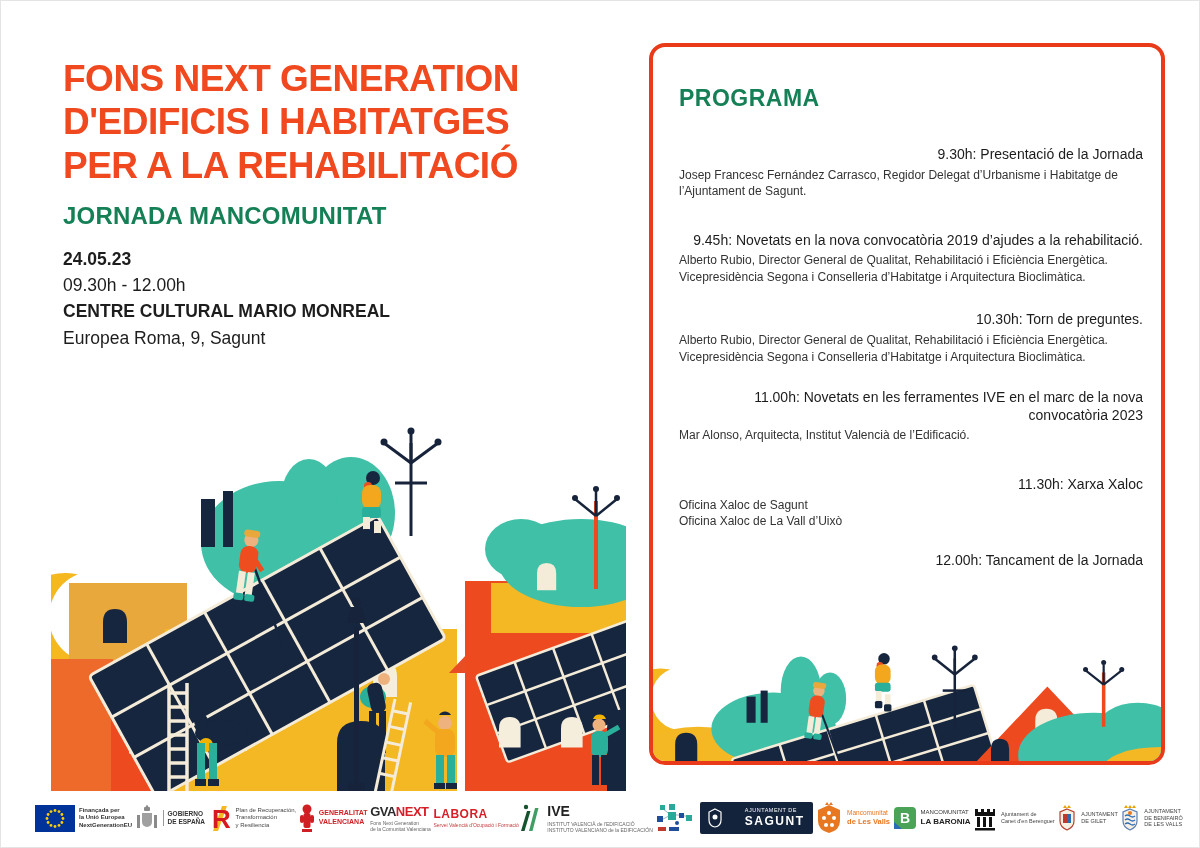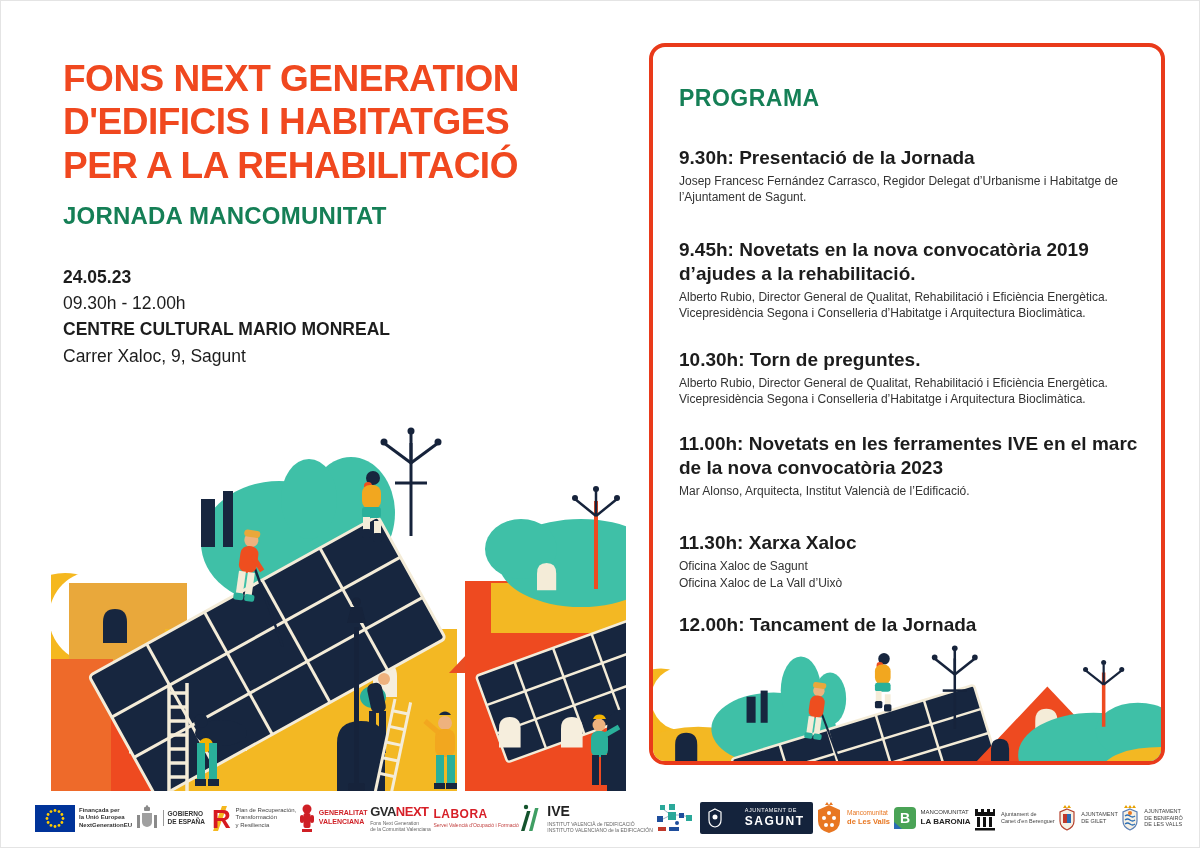--- a/index.html
+++ b/index.html
@@ -3,29 +3,29 @@
 <meta charset="utf-8">
 <style>
   html,body{margin:0;padding:0;background:#fff;}
   body{font-family:"Liberation Sans",sans-serif;-webkit-font-smoothing:antialiased;}
   .poster{position:relative;width:1200px;height:848px;background:#ffffff;border:1px solid #e4e4e4;box-sizing:border-box;overflow:hidden;}
 
   
   .left-col{position:absolute;left:62px;top:56px;width:566px;}
   .title{font-size:37px;font-weight:bold;line-height:1.17;letter-spacing:-0.5px;color:#f0481f;}
   .subtitle{margin-top:15px;font-size:24px;font-weight:bold;color:#157f56;letter-spacing:0.2px;}
-  .info{margin-top:34px;font-size:17.5px;line-height:1.5;color:#1d1d1d;}
+  .info{margin-top:16px;font-size:17.5px;line-height:1.5;color:#1d1d1d;}
   .info .b{font-weight:bold;}
   .illustration-main{position:absolute;left:50px;top:330px;width:575px;height:460px;}
 
   
   .program-box{position:absolute;left:648px;top:42px;width:516px;height:722px;border:4px solid #e93a1a;border-radius:16px;box-sizing:border-box;padding:38px 18px 0 26px;overflow:hidden;background:#fff;}
   .program-heading{font-size:23px;font-weight:bold;color:#157f56;letter-spacing:0.5px;}
   .prog-item{margin-top:0;}
-  .prog-item .t{font-size:19px;font-weight:bold;color:#1c1c1c;line-height:1.26;}
+  .prog-item .t{font-size:14px;font-weight:normal;color:#1c1c1c;line-height:1.26;text-align:right;}
   .prog-item .d{font-size:12px;color:#333;line-height:1.38;margin-top:3px;white-space:pre-line;}
   .gap-head{margin-top:34px;}
   .g1{margin-top:32px;} .g2{margin-top:26px;} .g3{margin-top:24px;} .g4{margin-top:32px;} .g5{margin-top:22px;}
   .illustration-box{position:absolute;left:0;bottom:0;width:100%;height:128px;}
 
   
   .logo-bar{position:absolute;left:34px;top:793px;width:1148px;height:48px;display:flex;align-items:center;justify-content:space-between;}
   .logo{display:flex;align-items:center;gap:4px;}
   .logo .txt{line-height:1.25;}
   .tiny2{font-size:5px;color:#666;}
@@ -57,21 +57,21 @@
     <div class="title">
       <div>FONS NEXT GENERATION</div>
       <div>D'EDIFICIS I HABITATGES</div>
       <div>PER A LA REHABILITACIÓ</div>
     </div>
     <div class="subtitle">JORNADA MANCOMUNITAT</div>
     <div class="info">
       <div class="b">24.05.23</div>
       <div>09.30h - 12.00h</div>
       <div class="b">CENTRE CULTURAL MARIO MONREAL</div>
-      <div>Carrer Xaloc, 9, Sagunt</div>
+      <div>Europea Roma, 9, Sagunt</div>
     </div>
   </div>
 
   <svg class="illustration-main" viewBox="0 0 575 460" aria-hidden="true">
     <defs>
       <path id="archw" d="M0,34 V13 Q0,0 12,0 Q24,0 24,13 V34 Z"></path>
     </defs>
 
     <circle cx="14" cy="298" r="56" fill="#f5b81f"></circle>
     <circle cx="44" cy="286" r="46" fill="#ffffff"></circle>

